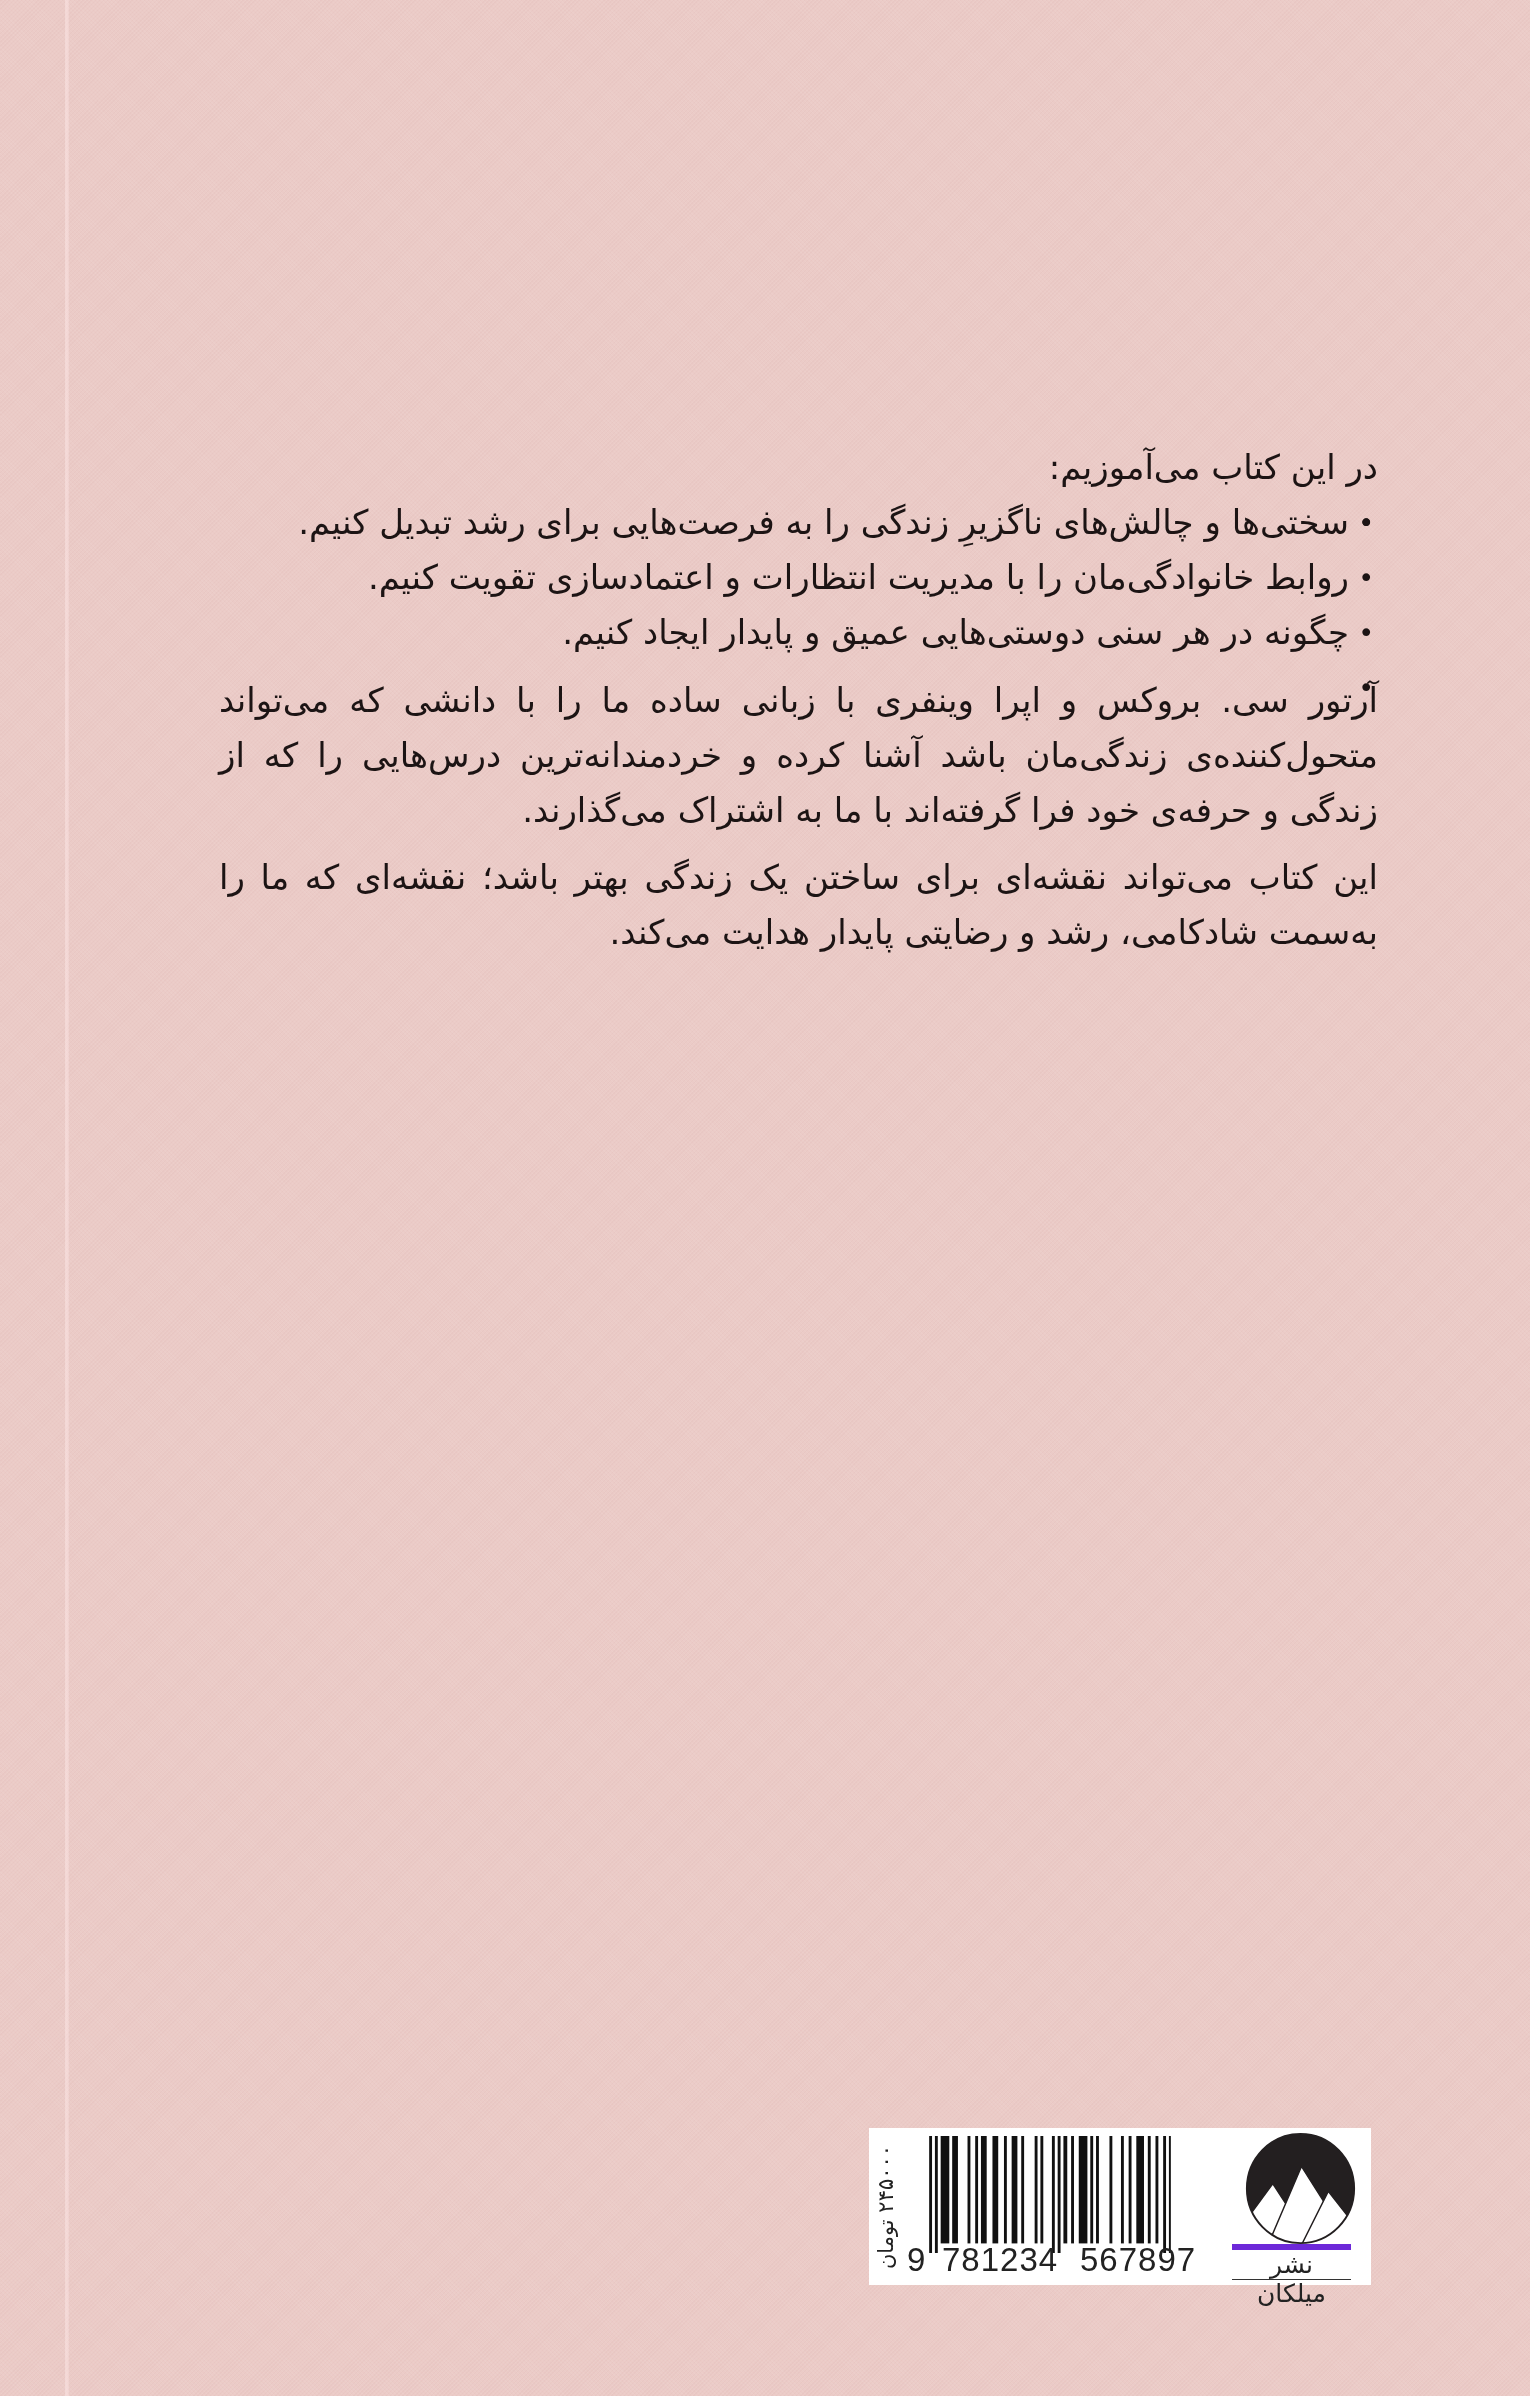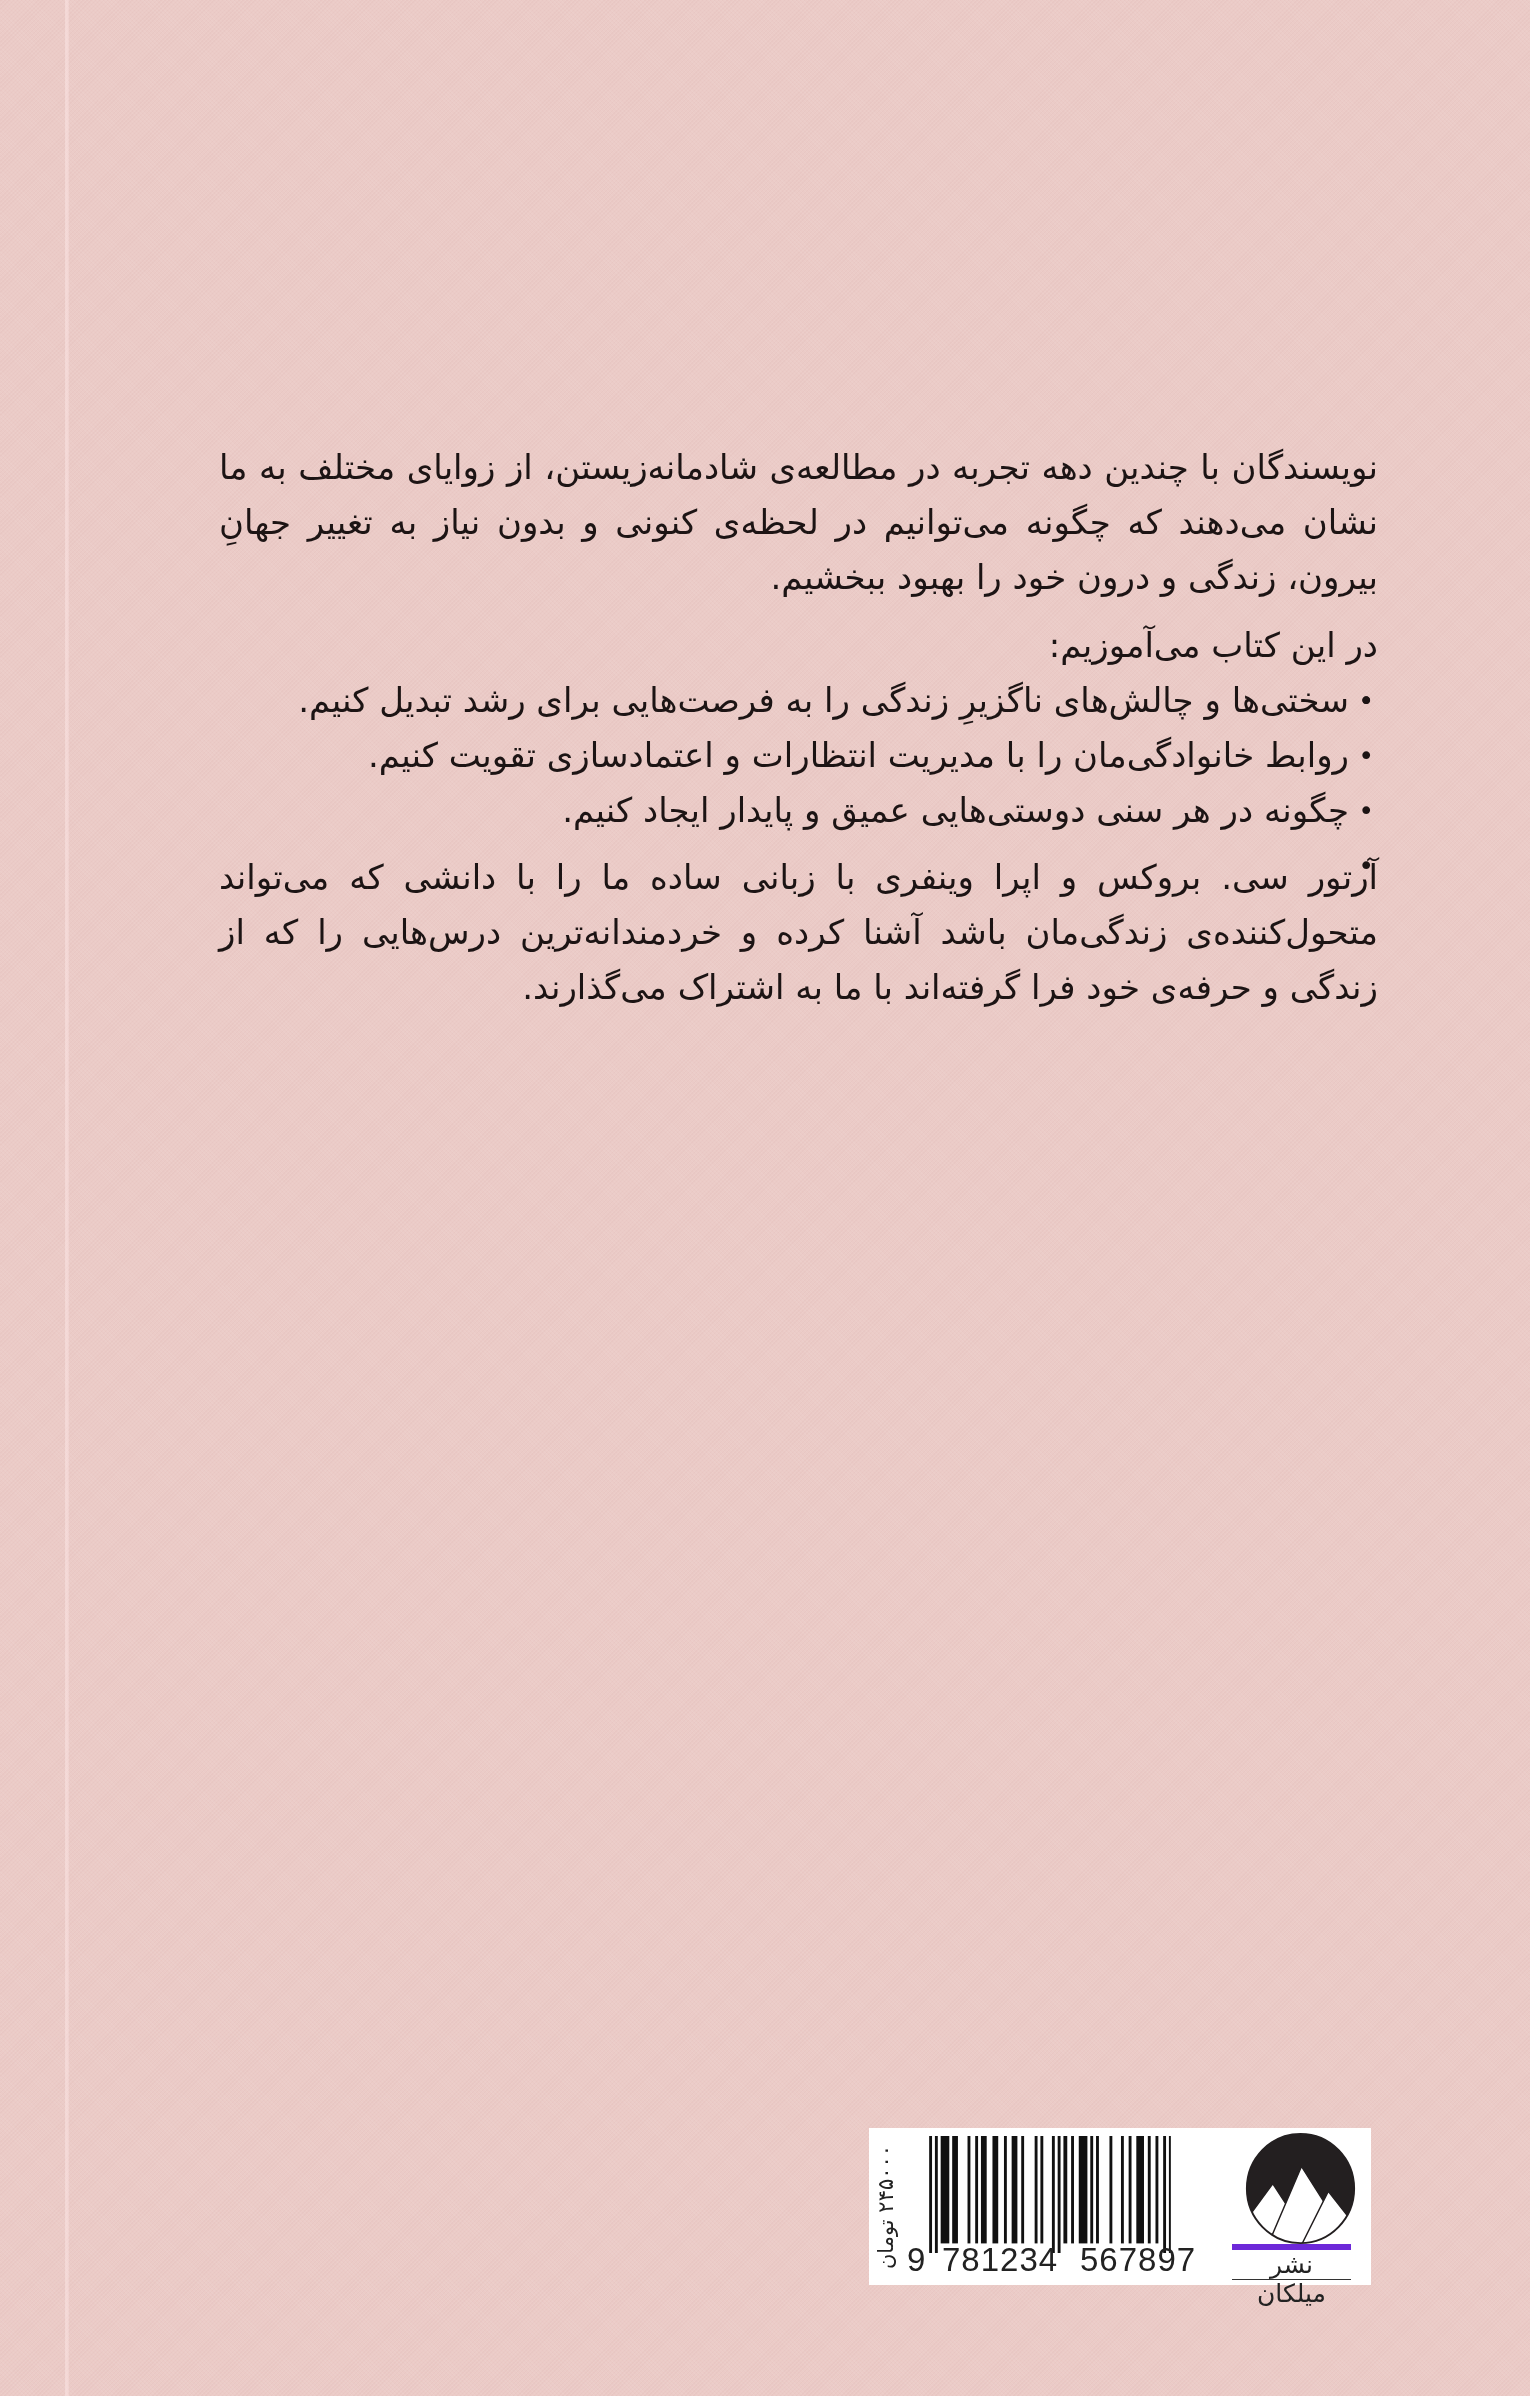--- a/index.html
+++ b/index.html
@@ -64,30 +64,30 @@
     text-align: center; direction: rtl; font-size: 25px; line-height: 29px; color: #222;
   }
 </style>
 </head>
 <body>
 
 <div class="texture"></div>
 <div class="spine-crease"></div>
 
 <div class="copy">
-  <p>نویسندگان با چندین دهه تجربه در مطالعه‌ی شادمانه‌زیستن، از زوایای مختلف به ما نشان می‌دهند که چگونه می‌توانیم در لحظه‌ی کنونی و بدون نیاز به تغییر جهانِ بیرون، زندگی و درون خود را بهبود ببخشیم.</p>
   <p class="intro">در این کتاب می‌آموزیم:</p>
   <ul>
     <li><span class="bullet">•</span></li>
     <li><span class="bullet">•</span><span>سختی‌ها و چالش‌های ناگزیرِ زندگی را به فرصت‌هایی برای رشد تبدیل کنیم.</span></li>
     <li><span class="bullet">•</span><span>روابط خانوادگی‌مان را با مدیریت انتظارات و اعتمادسازی تقویت کنیم.</span></li>
     <li><span class="bullet">•</span><span>چگونه در هر سنی دوستی‌هایی عمیق و پایدار ایجاد کنیم.</span></li>
     <li><span class="bullet">•</span></li>
   </ul>
   <p>آرتور سی. بروکس و اپرا وینفری با زبانی ساده ما را با دانشی که می‌تواند متحول‌کننده‌ی زندگی‌مان باشد آشنا کرده و خردمندانه‌ترین درس‌هایی را که از زندگی و حرفه‌ی خود فرا گرفته‌اند با ما به اشتراک می‌گذارند.</p>
+  <p>این کتاب می‌تواند نقشه‌ای برای ساختن یک زندگی بهتر باشد؛ نقشه‌ای که ما را به‌سمت شادکامی، رشد و رضایتی پایدار هدایت می‌کند.</p>
 </div>
 
 <div class="barcode-box">
   <div class="price">
     <span>۲۴۵۰۰۰ تومان</span>
   </div>
 
   <div class="bars">
     <svg width="242" height="117" viewBox="0 0 252 122">
       <g fill="#111">

